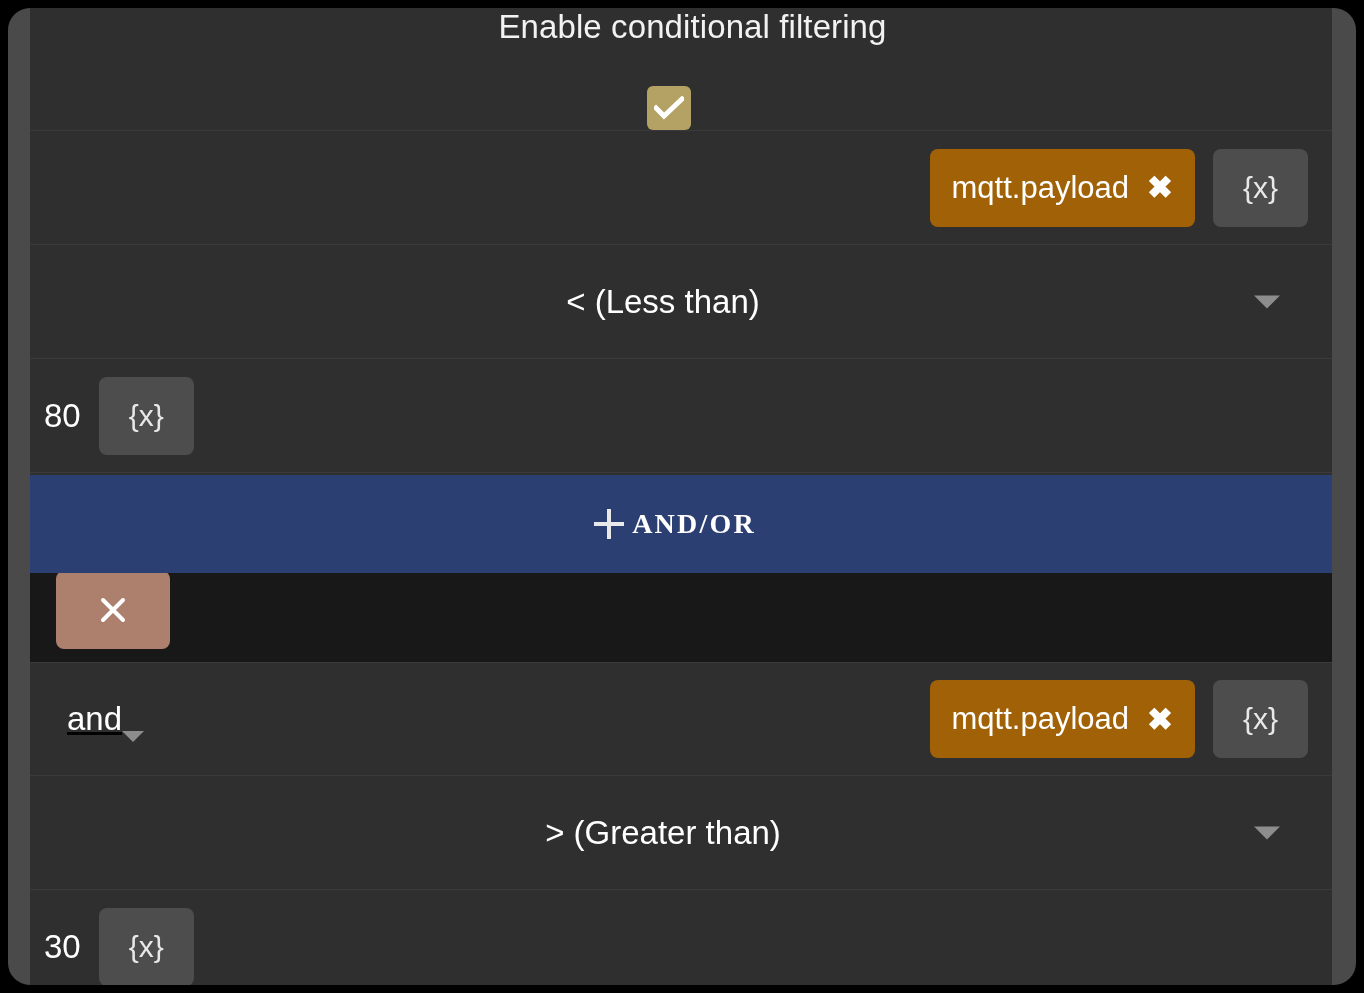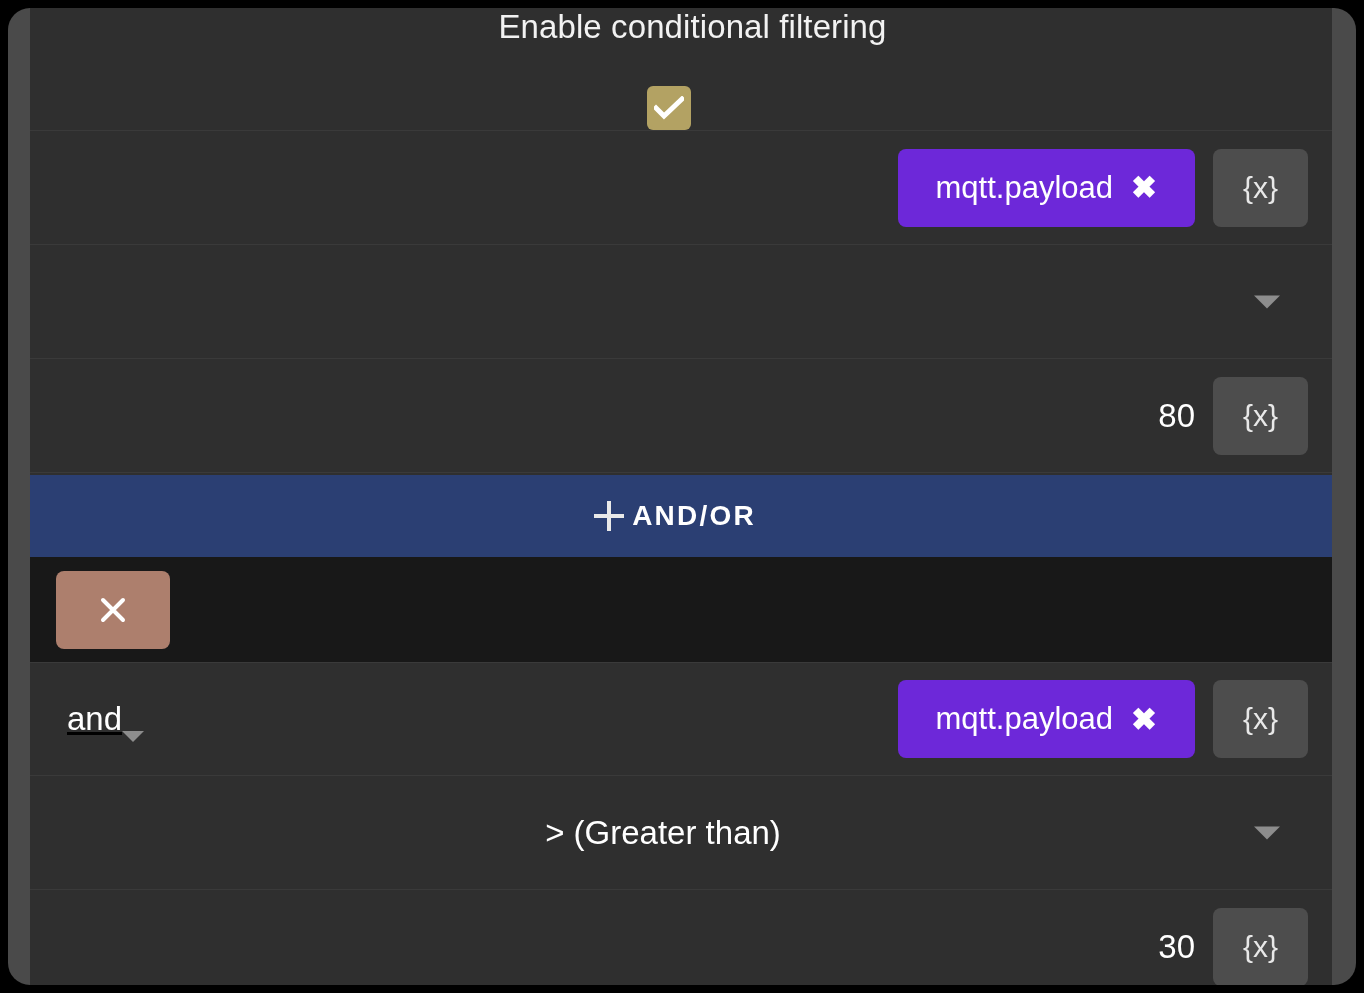--- a/index.html
+++ b/index.html
@@ -73,27 +73,27 @@
   .checkbox svg { display: block; }
 
   
   .prop-row {
     height: 114px;
     justify-content: flex-end;
     gap: 18px;
   }
 
   .chip {
-    background: #6d28d9;
+    background: #a16207;
     border-radius: 8px;
     height: 78px;
     display: flex;
     align-items: center;
     gap: 18px;
-    padding: 0 38px;
+    padding: 0 22px;
     cursor: pointer;
   }
   .chip-label {
     font-size: 31px;
     color: #ffffff;
     white-space: nowrap;
   }
   .chip-x {
     font-size: 31px;
     color: #ffffff;
@@ -135,21 +135,21 @@
     transform: translateY(-50%);
     width: 0; height: 0;
     border-left: 13px solid transparent;
     border-right: 13px solid transparent;
     border-top: 13px solid #8d8d8d;
   }
 
   
   .value-row {
     height: 114px;
-    justify-content: flex-end;
+    justify-content: flex-start;
     gap: 18px;
   }
   .value-text {
     font-size: 33px;
     color: #ffffff;
     text-align: right;
     cursor: text;
   }
 
   
@@ -159,28 +159,29 @@
     display: flex;
     align-items: center;
     justify-content: center;
     position: relative;
   }
   .andor-btn {
     position: absolute;
     left: -20px;
     right: -8px;
     top: 2px;
-    height: 82px;
+    height: 98px;
     background: #2b3f73;
     border-radius: 6px;
     display: flex;
     align-items: center;
     justify-content: center;
     gap: 8px;
     cursor: pointer;
+    font-family: Liberation Serif, serif;
   }
   .andor-label {
     font-size: 28px;
     color: #ffffff;
     font-weight: bold;
     letter-spacing: 2.2px;
   }
   .plus {
     position: relative;
     width: 30px; height: 30px;
@@ -262,20 +263,21 @@
 
     <div class="row prop-row">
       <div class="chip">
         <span class="chip-label">mqtt.payload</span>
         <span class="chip-x">✖</span>
       </div>
       <div class="xbtn">{x}</div>
     </div>
 
     <div class="row select-row">
+      <span class="select-value">&lt; (Less than)</span>
       <span class="caret"></span>
     </div>
 
     <div class="row value-row">
       <span class="value-text">80</span>
       <div class="xbtn">{x}</div>
     </div>
 
     <div class="andor-wrap">
       <div class="andor-btn">

